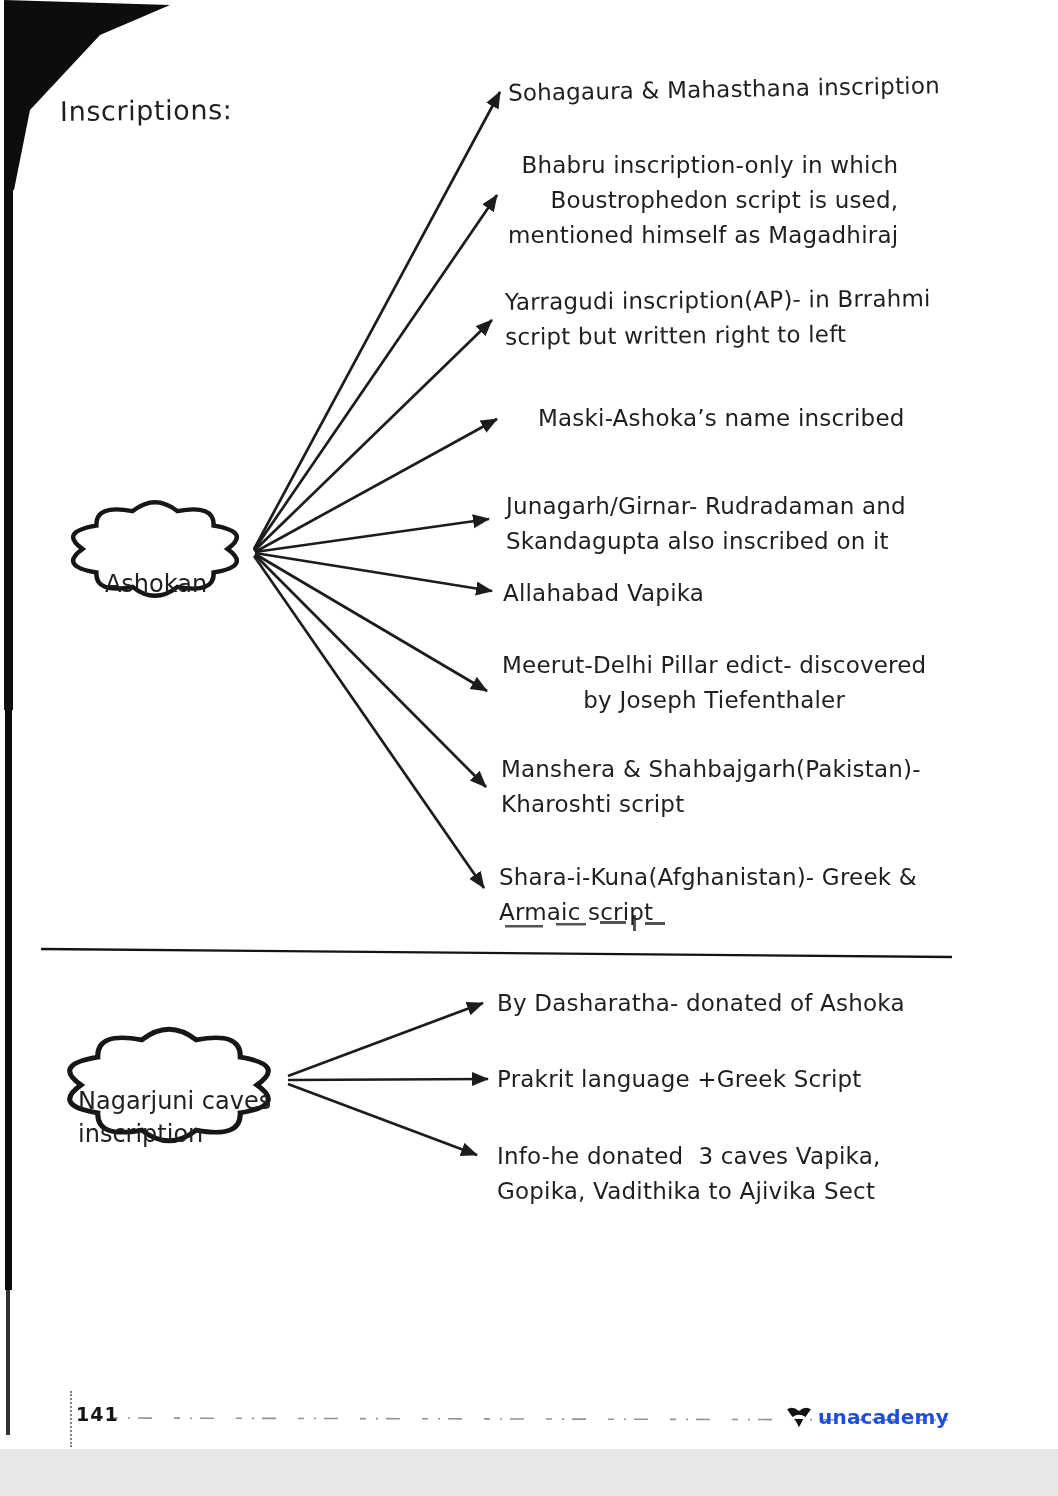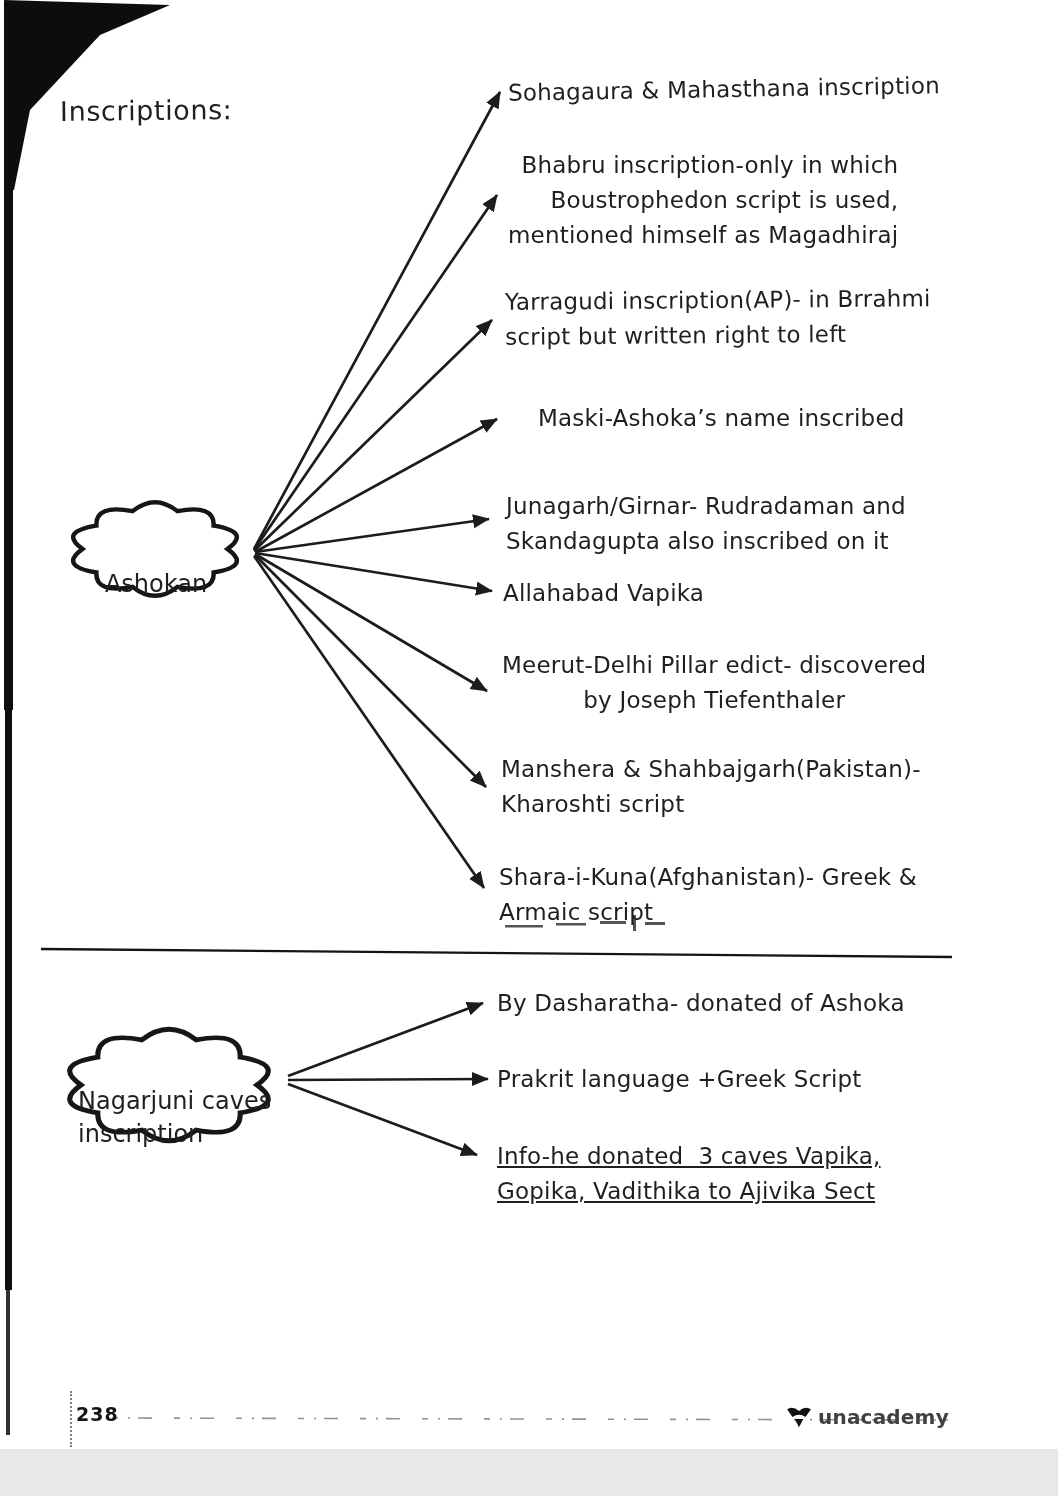--- a/index.html
+++ b/index.html
@@ -9,21 +9,21 @@
     overflow:hidden;margin:0 auto;
   }
   .abs{position:absolute;}
   .svg-layer{position:absolute;left:0;top:0;z-index:0;}
   .txt{position:absolute;z-index:2;}
   .title{font-size:27px;letter-spacing:.6px;transform:rotate(-.6deg);}
   .item{font-size:23px;line-height:35px;white-space:pre-wrap;letter-spacing:.2px;max-width:520px;}
   .cloud-label{font-size:24px;line-height:33px;white-space:pre-line;margin-top:32px;}
   .page-num{font-size:19px;font-weight:700;letter-spacing:1px;color:#141414;}
   .dot-col{border-left:2px dotted #555;width:0;height:56px;opacity:.75;}
-  .brand-text{font-size:20px;font-weight:600;color:#404040;letter-spacing:.2px;}
+  .brand-text{font-size:20px;font-weight:600;color:#1d4ed8;letter-spacing:.2px;}
 </style>
 </head>
 <body>
 
 <div class="page">
 
   <svg class="svg-layer" width="1058" height="1496" viewBox="0 0 1058 1496">
     <defs>
       <marker id="ah" markerUnits="userSpaceOnUse" markerWidth="22" markerHeight="18" refX="16" refY="7" orient="auto">
         <path d="M0,0 L17,7 L0,14 Z" fill="#1c1c1c"></path>
@@ -101,25 +101,25 @@
   <div class="txt item" style="left:501px;top:752px;">Manshera &amp; Shahbajgarh(Pakistan)-
 Kharoshti script</div>
   <div class="txt item" style="left:499px;top:860px;">Shara-i-Kuna(Afghanistan)- Greek &amp;
 Armaic script</div>
 
   <div class="txt cloud-label" style="left:78px;top:1053px;width:200px;">Nagarjuni caves
 inscription</div>
 
   <div class="txt item" style="left:497px;top:986px;">By Dasharatha- donated of Ashoka</div>
   <div class="txt item" style="left:497px;top:1062px;">Prakrit language +Greek Script</div>
-  <div class="txt item" style="left:497px;top:1139px;text-decoration:underline;">Info-he donated  3 caves Vapika,
+  <div class="txt item" style="left:497px;top:1139px;">Info-he donated  3 caves Vapika,
 Gopika, Vadithika to Ajivika Sect</div>
 
   <div class="abs dot-col" style="left:70px;top:1391px;z-index:2;"></div>
-  <div class="txt page-num" style="left:76px;top:1403px;">238</div>
+  <div class="txt page-num" style="left:76px;top:1403px;">141</div>
 
   <svg class="abs" style="left:786px;top:1406px;z-index:2;" width="26" height="24" viewBox="0 0 24 22">
     <path d="M1,3 Q6,-0.5 12,4.5 Q18,-0.5 23,3 L18,10 Q12,6 6,10 Z" fill="#111"></path>
     <path d="M8,12 L16,12 L12,19.5 Z" fill="#111"></path>
   </svg>
   <div class="txt brand-text" style="left:818px;top:1405px;">unacademy</div>
 
 </div>
 
 </body></html>

